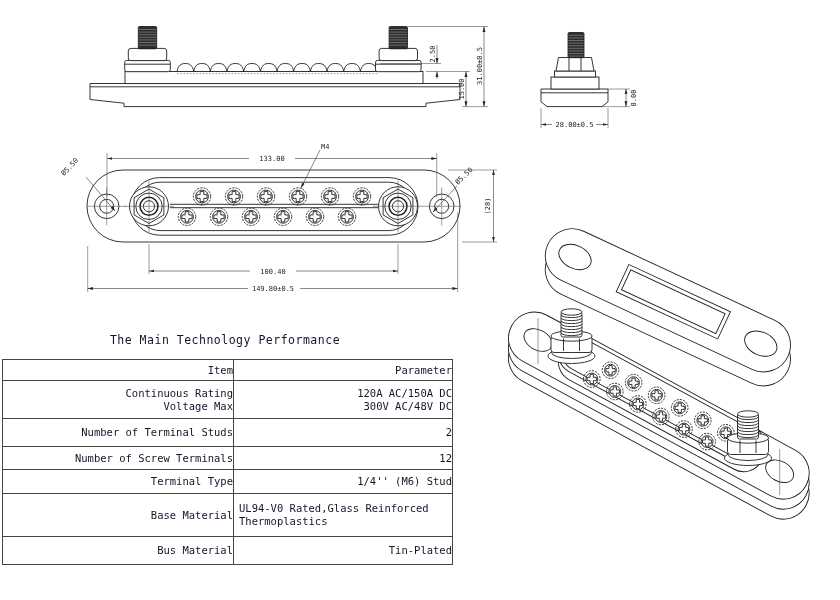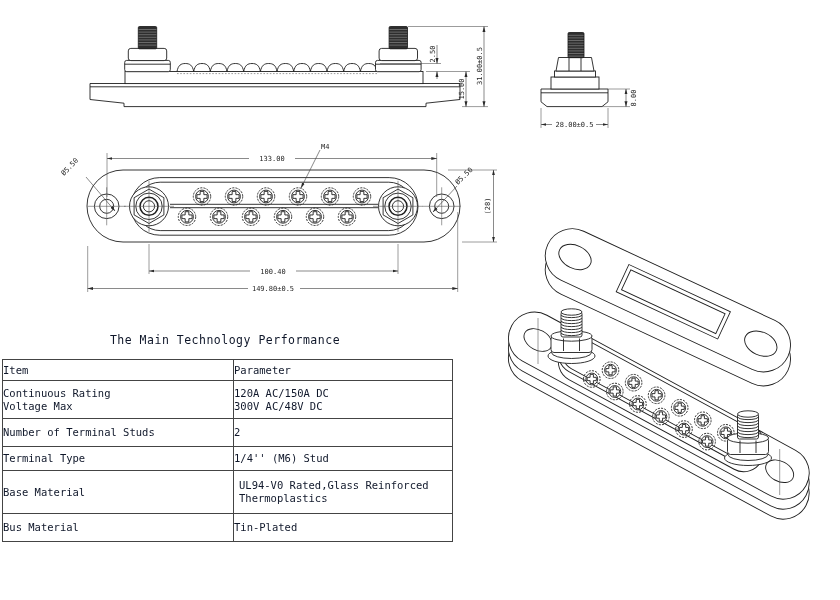--- a/index.html
+++ b/index.html
@@ -15,21 +15,21 @@
   .dim{stroke:#3a3a3a;stroke-width:.6;fill:none}
   .dash{stroke-dasharray:1.6,1.6}
   .knurl{stroke-dasharray:2.1,1.15}
   .bold{stroke-width:1.5}
   .dimtxt{font:7px "DejaVu Sans Mono",monospace;fill:#1f1f1f}
   
   #tbl-title{position:absolute;left:5px;top:333px;width:440px;text-align:center;
              font-size:11.5px;letter-spacing:.5px;white-space:nowrap;}
   #spec-table{position:absolute;left:2px;top:359px;width:450px;border-collapse:collapse;
               table-layout:fixed;font-size:10.5px;line-height:13px;}
-  #spec-table th,#spec-table td{border:1px solid #444;text-align:left;vertical-align:middle;
+  #spec-table th,#spec-table td{border:1px solid #444;text-align:right;vertical-align:middle;
               padding:0;font-weight:normal;overflow:hidden;}
   #spec-table col.c1{width:231px}
   #spec-table col.c2{width:219px}
   #spec-table td.left{text-align:left;padding-left:5px;}
   #spec-table tr.hdr{height:21px;}
 </style>
 </head>
 <body>
 
 <div id="page">
@@ -327,20 +327,28 @@
           </td>
         </tr>
         <tr style="height: 28px; margin-top: 32px;">
           <td>
             <div>Number of Terminal Studs</div>
           </td>
           <td>
             <div>2</div>
           </td>
         </tr>
+        <tr style="height: 23px;">
+          <td>
+            <div>Number of Screw Terminals</div>
+          </td>
+          <td>
+            <div>12</div>
+          </td>
+        </tr>
         <tr style="height: 24px;">
           <td>
             <div>Terminal Type</div>
           </td>
           <td>
             <div>1/4'' (M6) Stud</div>
           </td>
         </tr>
         <tr style="height: 43px;">
           <td>

